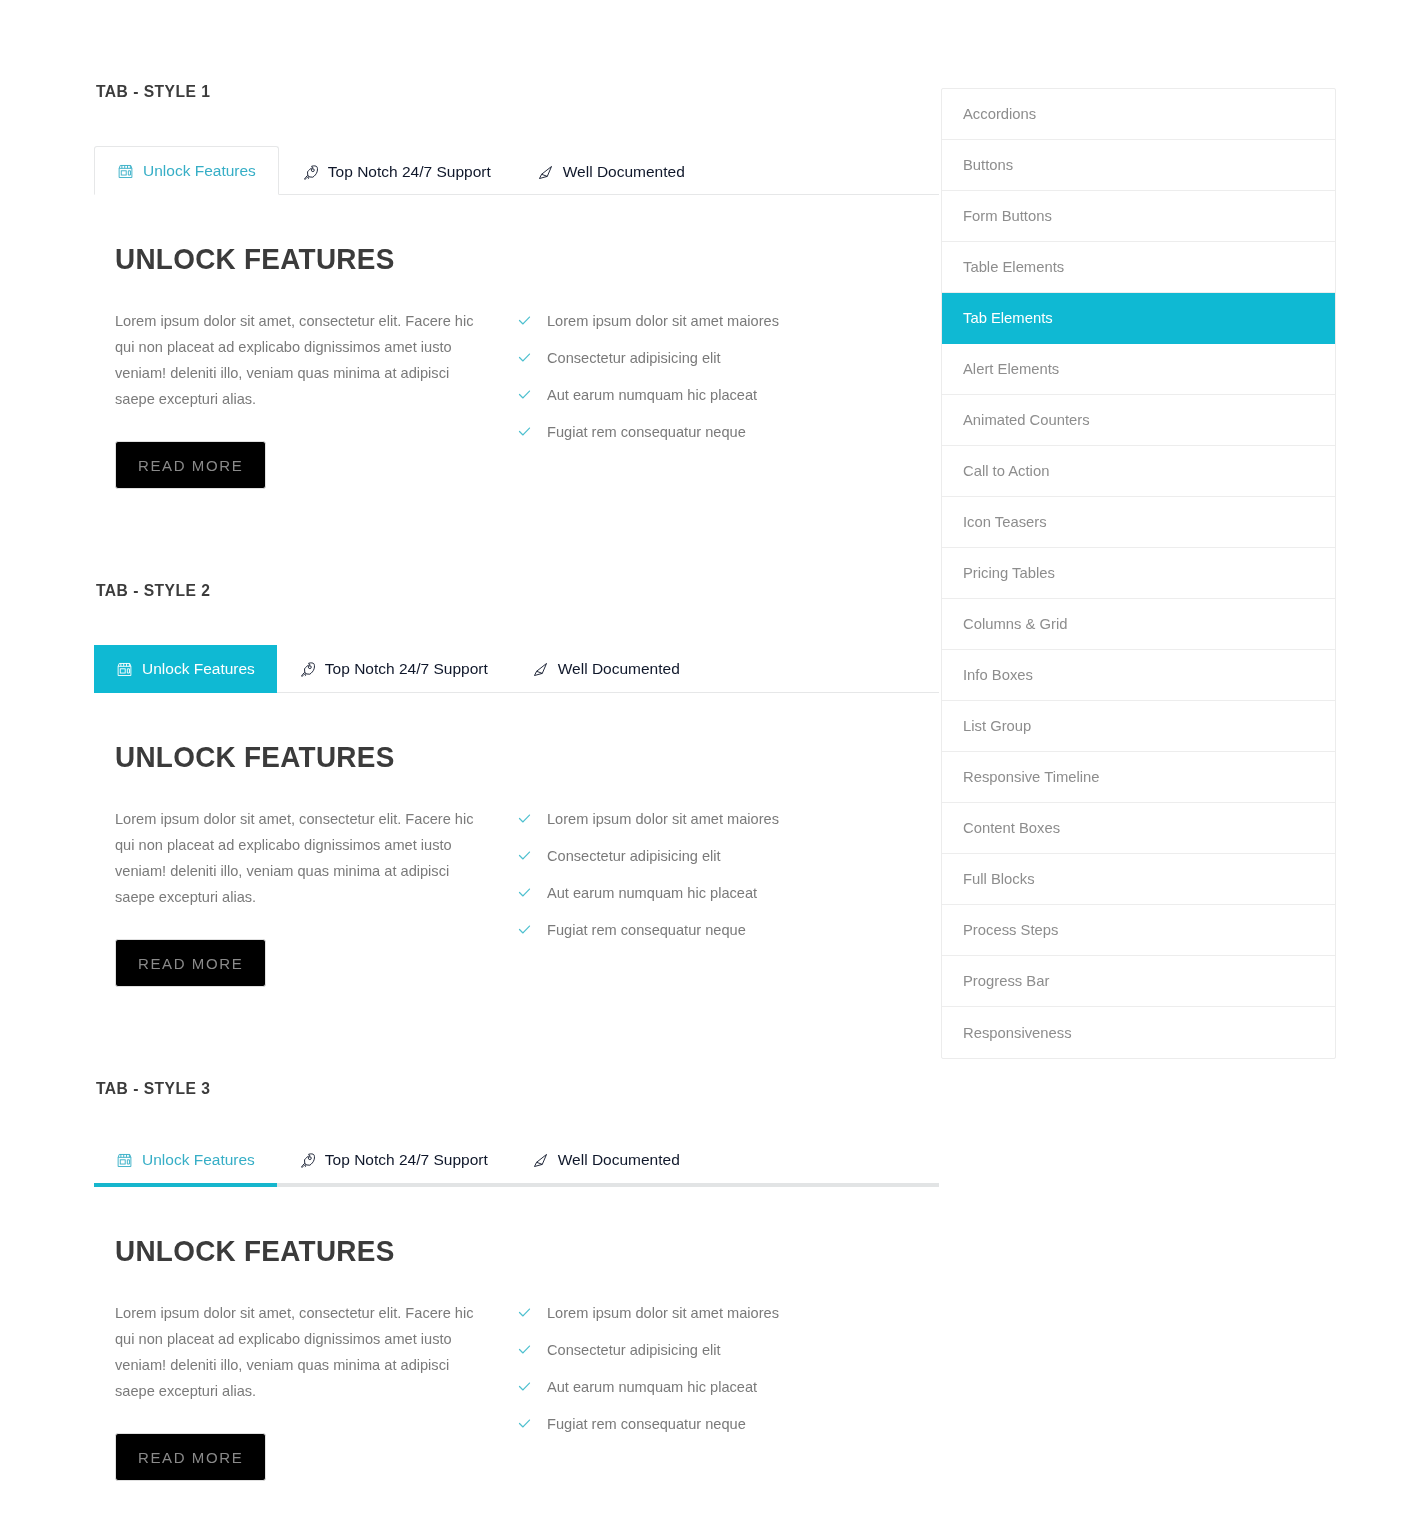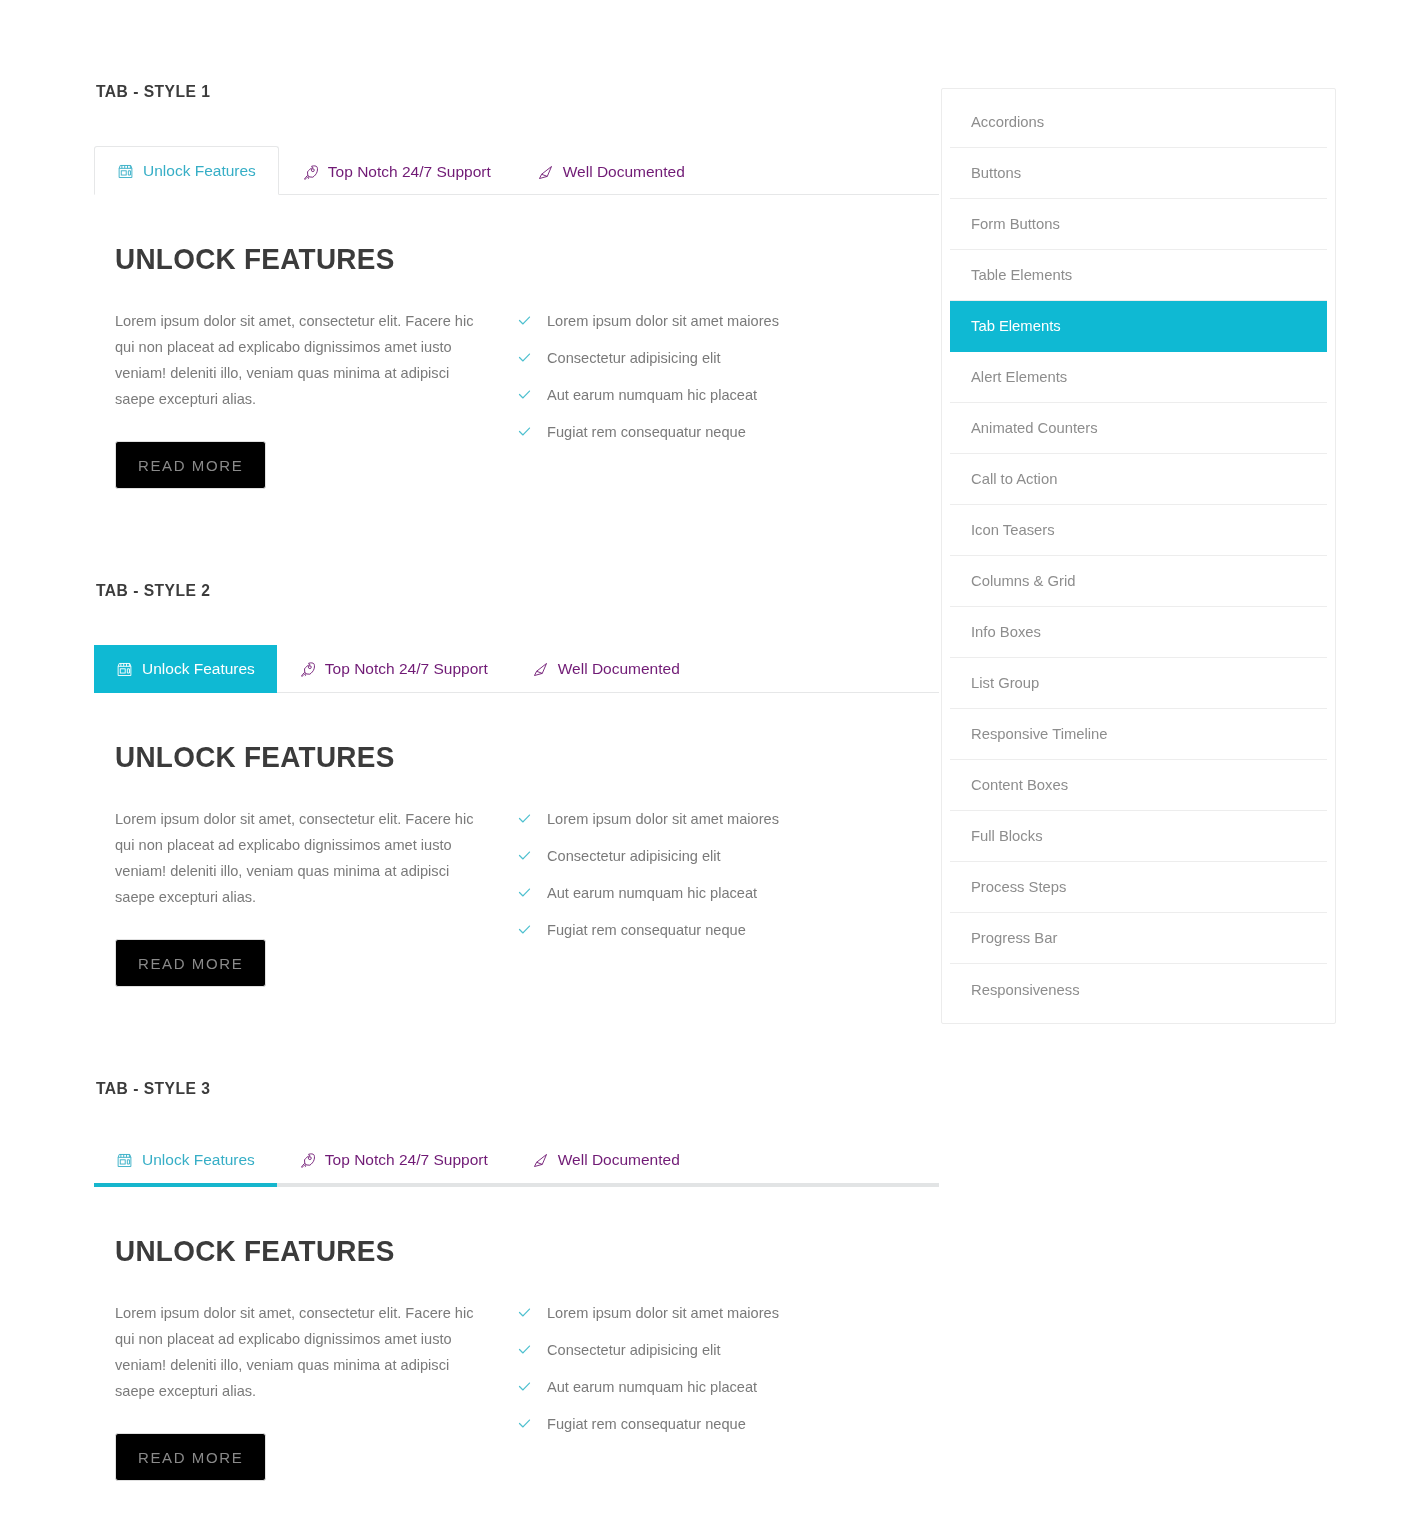--- a/index.html
+++ b/index.html
@@ -53,21 +53,21 @@
     display: flex;
     align-items: flex-end;
     position: relative;
   }
 
   .tab-item {
     display: flex;
     align-items: center;
     gap: 9px;
     font-size: 15.5px;
-    color: #701a75;
+    color: #0f172a;
     cursor: pointer;
     white-space: nowrap;
     background: transparent;
     border: 0;
     font-family: "Liberation Sans", sans-serif;
   }
   .tab-item .ic { display: inline-flex; width: 17px; height: 17px; }
   .tab-item .ic svg { width: 17px; height: 17px; display: block; }
 
   
@@ -168,21 +168,21 @@
   .check-list li .chk {
     flex: none;
     width: 15px; height: 15px;
     margin-top: 2px;
   }
   .check-list li .chk svg { display: block; width: 15px; height: 15px; }
 
   
   .side-list {
     list-style: none;
-    margin: 0; padding: 8px;
+    margin: 0; padding: 0;
     border: 1px solid #ececec;
     border-radius: 2px;
     background: #fff;
     overflow: hidden;
   }
   .side-list li {
     padding: 16px 0 16px 21px;
     font-size: 14.8px;
     color: #8d8d8d;
     border-bottom: 1px solid #ededed;
@@ -466,20 +466,21 @@
     <ul class="side-list">
       <li>Accordions</li>
       <li>Buttons</li>
       <li>Form Buttons</li>
       <li>Table Elements</li>
       <li class="active">Tab Elements</li>
       <li>Alert Elements</li>
       <li>Animated Counters</li>
       <li>Call to Action</li>
       <li>Icon Teasers</li>
+      <li>Pricing Tables</li>
       <li>Columns &amp; Grid</li>
       <li>Info Boxes</li>
       <li>List Group</li>
       <li>Responsive Timeline</li>
       <li>Content Boxes</li>
       <li>Full Blocks</li>
       <li>Process Steps</li>
       <li>Progress Bar</li>
       <li>Responsiveness</li>
     </ul>

